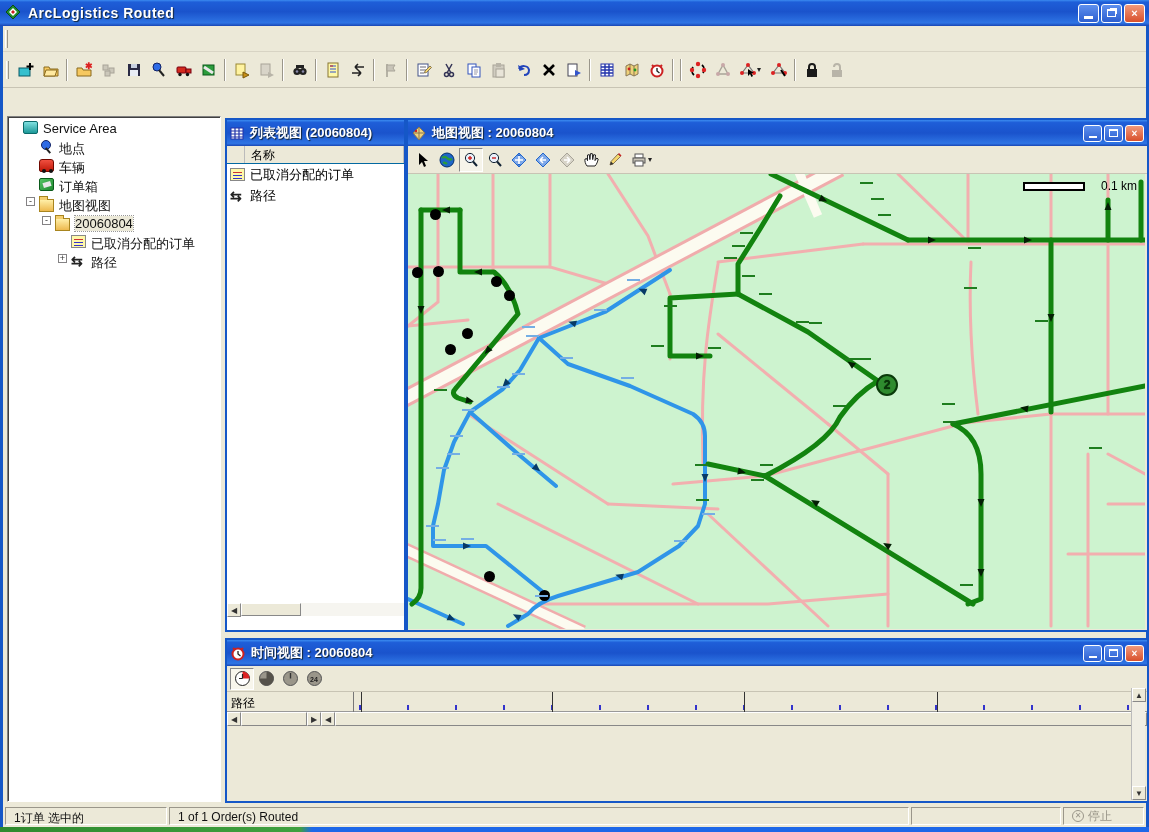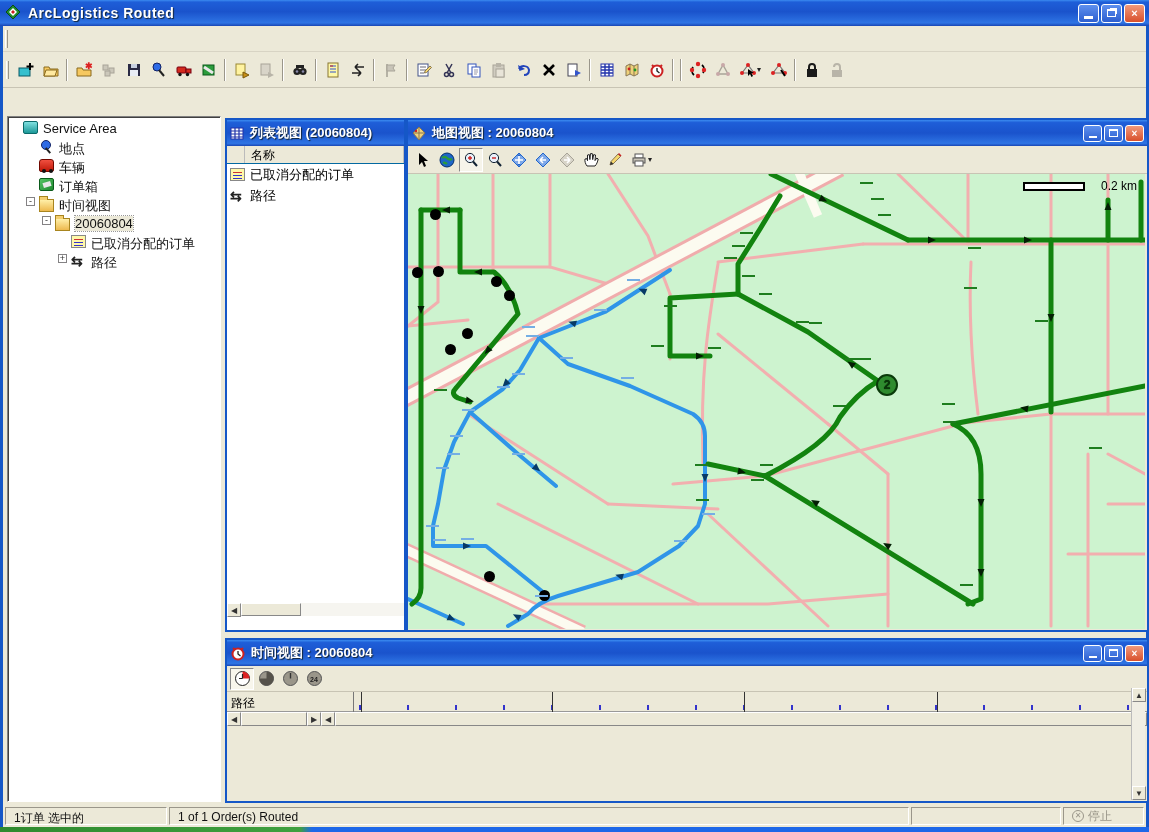--- a/index.html
+++ b/index.html
@@ -383,21 +383,21 @@
 
         <div class="tree-item" style="margin-left: 16px;">
           <span class="expander"></span>
           <span class="ti ti-ordersbox"></span>
           <span class="lbl">订单箱</span>
         </div>
 
         <div class="tree-item" style="margin-left: 16px;">
           <span class="expander">-</span>
           <span class="ti ti-folder"></span>
-          <span class="lbl">时间视图</span>
+          <span class="lbl">地图视图</span>
         </div>
 
         <div class="tree-item selected" style="margin-left: 32px;">
           <span class="expander">-</span>
           <span class="ti ti-folder"></span>
           <span class="lbl">20060804</span>
         </div>
 
         <div class="tree-item" style="margin-left: 48px;">
           <span class="expander"></span>
@@ -712,21 +712,21 @@
           <span class="stop b" style="position: absolute; left: 25px; top: 365px;"></span>
           <span class="stop b" style="position: absolute; left: 53px; top: 364px;"></span>
           <span class="stop b" style="position: absolute; left: 294px; top: 339px;"></span>
           <span class="stop b" style="position: absolute; left: 266px; top: 366px;"></span>
           <span class="stop b" style="position: absolute; left: 127px; top: 421px;"></span>
         </div>
 
       <div class="badge" style="left:468px;top:200px">2</div>
 
       <div class="scalebar"></div>
-      <div class="scalelabel">0.2 km</div>
+      <div class="scalelabel">0.1 km</div>
     </div>
   </div>
 
   <div class="win time-win">
     <div class="ctitle">
       <svg width="16" height="16">
           <circle cx="8" cy="9" r="5.5" fill="#fff" stroke="#C22" stroke-width="2"></circle>
           <path d="M8 6v3l2.5 2" stroke="#222" stroke-width="1.3" fill="none"></path>
           <path d="M3 3l2 2M13 3l-2 2" stroke="#C22" stroke-width="2"></path>
         </svg>

